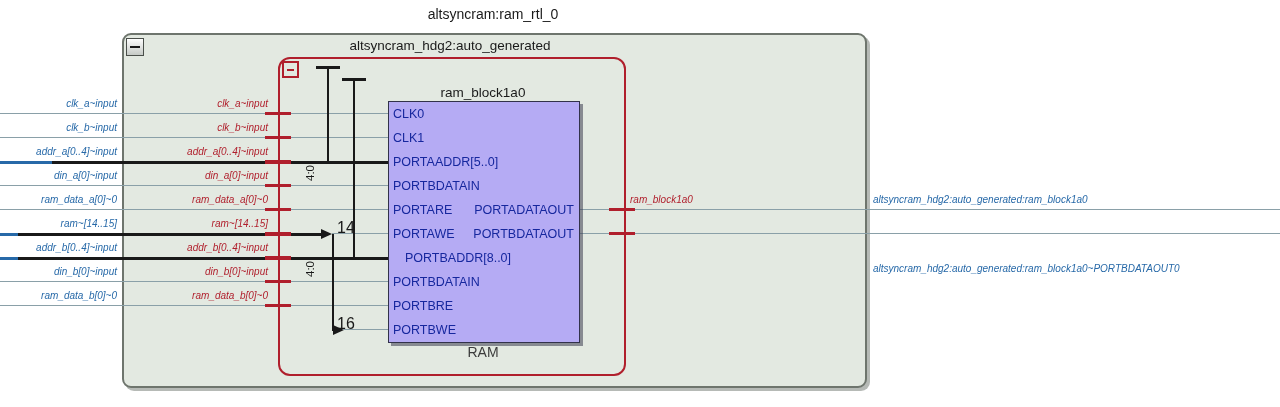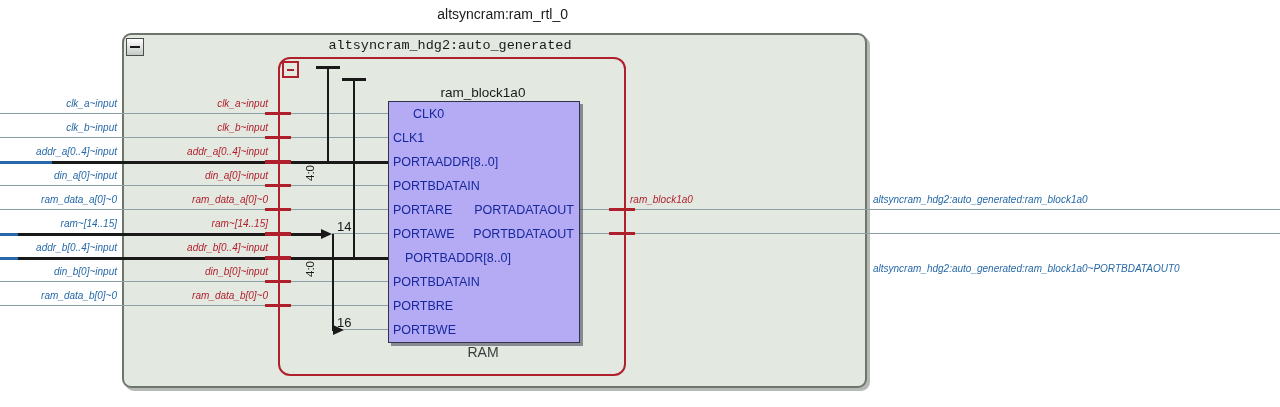--- a/index.html
+++ b/index.html
@@ -38,36 +38,36 @@
 
   
   .lbl{position:absolute;font-size:10px;line-height:14px;white-space:nowrap;font-style:italic;}
   .blue{color:#2769a8;}
   .red{color:#b01f2c;}
   .lbl-left-out{left:0;width:117px;text-align:right;}
   .lbl-left-in{left:128px;width:140px;text-align:right;}
   .port{position:absolute;color:#16279e;font-size:12.5px;line-height:14px;white-space:nowrap;}
   .port-r{left:460px;width:114px;text-align:right;}
   .title{position:absolute;font-size:14px;color:#1a1a1a;text-align:center;white-space:nowrap;}
-  .note{position:absolute;font-size:13px;color:#191919;white-space:nowrap;}
+  .note{position:absolute;font-size:16px;color:#191919;white-space:nowrap;}
   .rot{transform:rotate(-90deg);transform-origin:center;font-size:11.5px;text-align:center;}
 </style>
 </head>
 <body>
 
 <div class="canvas">
 
   <div class="outer-box"></div>
-  <div class="title" style="left:338px;top:6px;width:230px;text-align:right;">altsyncram:ram_rtl_0</div>
+  <div class="title" style="left:378px;top:6px;width:230px;">altsyncram:ram_rtl_0</div>
   <div class="collapse collapse-outer">
     <div class="bar"></div>
   </div>
 
   <div class="inner-box"></div>
-  <div class="title red" style="left:278px;top:38px;width:344px;font-size:13.5px;font-family:Liberation Mono, monospace;">altsyncram_hdg2:auto_generated</div>
+  <div class="title red" style="left:278px;top:38px;width:344px;font-size:13.5px;">altsyncram_hdg2:auto_generated</div>
   <div class="collapse collapse-inner">
     <div class="bar"></div>
   </div>
 
   <div class="wire" style="left:0;top:113px;width:388px;"></div>
   <div class="wire" style="left:0;top:137px;width:388px;"></div>
   <div class="wire" style="left:0;top:185px;width:388px;"></div>
   <div class="wire" style="left:0;top:209px;width:388px;"></div>
   <div class="wire" style="left:0;top:281px;width:388px;"></div>
   <div class="wire" style="left:0;top:305px;width:388px;"></div>
@@ -103,23 +103,23 @@
   <div class="xmark" style="left:265px;top:280px;"></div>
   <div class="xmark" style="left:265px;top:304px;"></div>
 
   <div class="xmark" style="left:609px;top:208px;"></div>
   <div class="xmark" style="left:609px;top:232px;"></div>
 
   <div class="ram-block"></div>
   <div class="title" style="left:388px;top:85px;width:190px;font-size:13.5px;">ram_block1a0</div>
   <div class="title" style="left:388px;top:344px;width:190px;color:#3c3c3c;">RAM</div>
 
-  <div class="port" style="left:393px;top:107px;margin-left:20px;">CLK0</div>
+  <div class="port" style="left:393px;top:107px;">CLK0</div>
   <div class="port" style="left:393px;top:131px;">CLK1</div>
-  <div class="port" style="left:393px;top:155px;">PORTAADDR[8..0]</div>
+  <div class="port" style="left:393px;top:155px;">PORTAADDR[5..0]</div>
   <div class="port" style="left:393px;top:179px;">PORTBDATAIN</div>
   <div class="port" style="left:393px;top:203px;">PORTARE</div>
   <div class="port" style="left:393px;top:227px;">PORTAWE</div>
   <div class="port" style="left:405px;top:251px;">PORTBADDR[8..0]</div>
   <div class="port" style="left:393px;top:275px;">PORTBDATAIN</div>
   <div class="port" style="left:393px;top:299px;">PORTBRE</div>
   <div class="port" style="left:393px;top:323px;">PORTBWE</div>
 
   <div class="port port-r" style="top:203px;">PORTADATAOUT</div>
   <div class="port port-r" style="top:227px;">PORTBDATAOUT</div>

